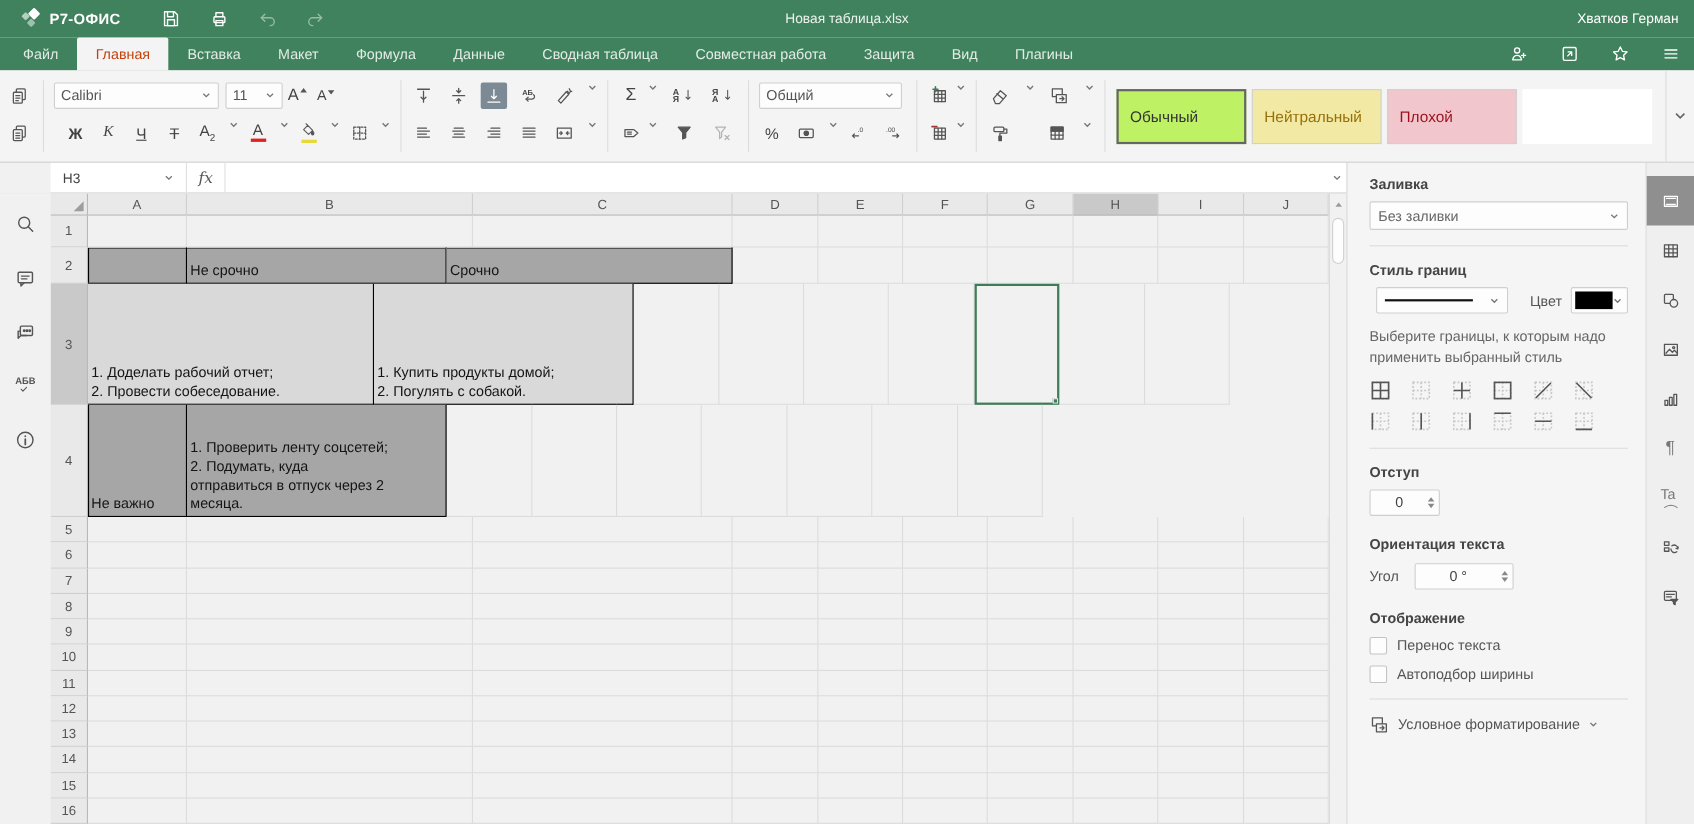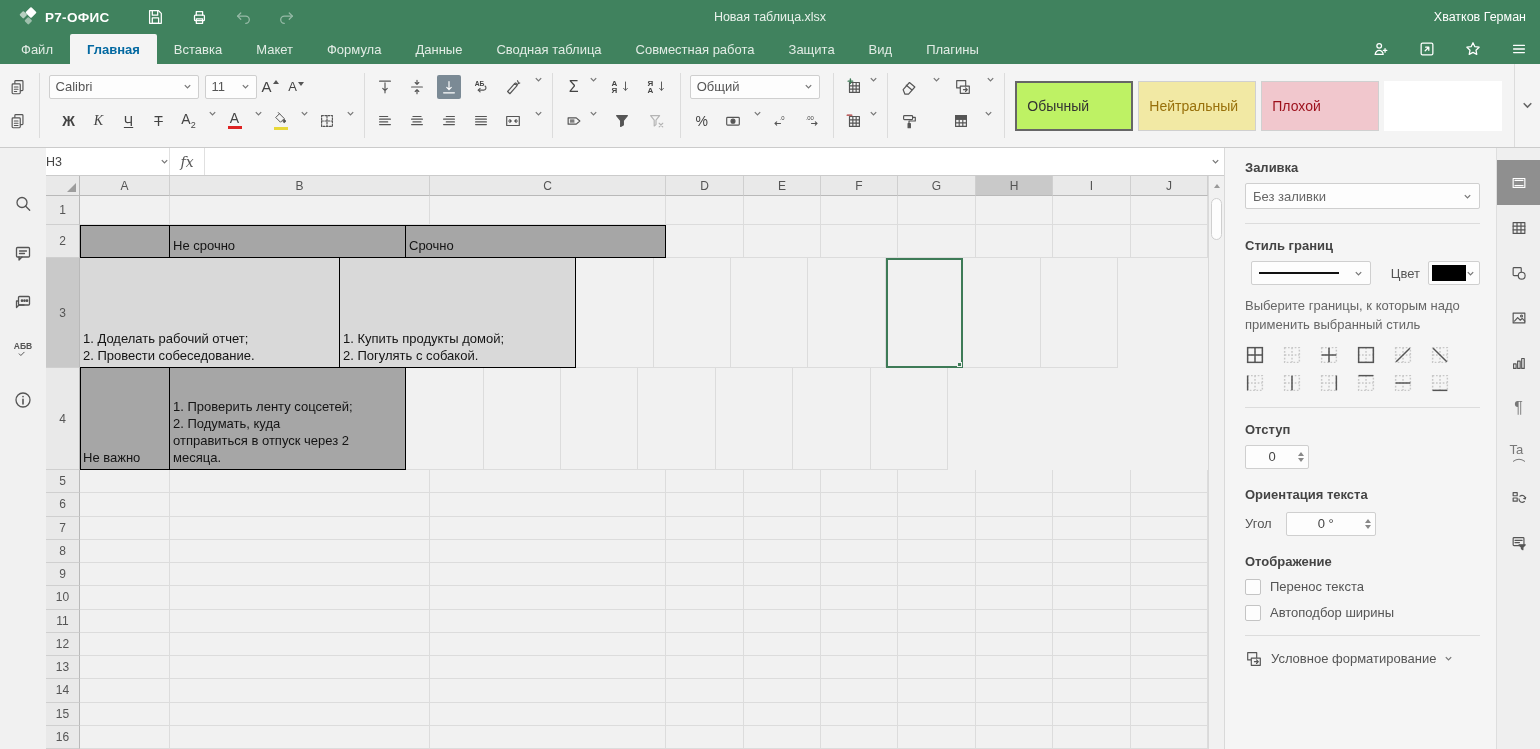--- a/index.html
+++ b/index.html
@@ -10,21 +10,21 @@
   .logo{display:flex;align-items:center;gap:7px;padding-left:18px;font-weight:bold;font-size:13.5px;letter-spacing:.3px;}
   .quick{display:flex;align-items:center;gap:22px;margin-left:34px;}
   .qbtn{width:22px;height:22px;display:flex;align-items:center;justify-content:center;}
   .qbtn.dim{opacity:.45;}
   .doc-title{position:absolute;left:0;right:0;text-align:center;font-size:12.5px;color:#eaf2ec;pointer-events:none;}
   .user{position:absolute;right:14px;font-size:12.5px;color:#fff;}
   
   .tabbar{position:absolute;left:0;top:34px;width:100%;height:30px;background:#40825e;display:flex;align-items:stretch;}
   .tabs{display:flex;padding-left:4px;}
   .tab{padding:0 17px;display:flex;align-items:center;font-size:13px;color:#e2ece5;cursor:default;}
-  .tab.active{background:#f4f4f4;color:#0369a1;border-radius:2px 2px 0 0;font-weight:bold;}
+  .tab.active{background:#f4f4f4;color:#c2410c;border-radius:2px 2px 0 0;}
   .tabbar-icons{position:absolute;right:10px;top:0;height:30px;display:flex;align-items:center;gap:24px;}
   .tabbar-icons .qbtn svg{stroke:#fff;}
   
   .toolbar{position:absolute;left:0;top:64px;width:100%;height:84px;background:#f4f4f4;border-bottom:1px solid #cbcbcb;display:flex;box-sizing:border-box;}
   .tgroup{display:flex;flex-direction:column;justify-content:center;gap:6px;padding:0 6px;}
   .trow{display:flex;align-items:flex-start;height:28px;gap:2px;}
   .tdiv{width:1px;background:#dcdcdc;margin:9px 3px;}
   .tb{min-width:24px;height:24px;display:inline-flex;align-items:center;justify-content:center;border-radius:2px;color:#444;font-size:14px;padding:0 2px;box-sizing:border-box;}
   .tb.on{background:#7b8a95;}
   .tb.on svg{stroke:#fff;}
@@ -43,21 +43,21 @@
   .sel-size{width:52px;margin-left:4px;}
   .sel-num{width:130px;}
   .sortpair{display:inline-flex;flex-direction:column;font-size:8px;line-height:7px;color:#444;font-weight:bold;margin-right:1px;}
   
   .gallery{display:flex;align-items:center;gap:5px;padding:0 8px;}
   .stylebox{width:118px;height:50px;border:1px solid #d0d0d0;display:flex;align-items:center;padding-left:10px;font-size:14px;box-sizing:border-box;background:#fff;}
   .stylebox.sel{border:2px solid #666;}
   .tb-collapse{width:46px;display:flex;align-items:center;justify-content:center;border-left:1px solid #dcdcdc;margin-left:4px;}
   
   .formulabar{position:absolute;left:46px;top:148px;width:1178px;height:28px;background:#fff;border-bottom:1px solid #cbcbcb;display:flex;align-items:stretch;box-sizing:border-box;}
-  .namebox{width:124px;display:flex;align-items:center;justify-content:space-between;padding:0 0;border-right:1px solid #e0e0e0;font-size:12.5px;color:#444;box-sizing:border-box;}
+  .namebox{width:124px;display:flex;align-items:center;justify-content:space-between;padding:0 11px;border-right:1px solid #e0e0e0;font-size:12.5px;color:#444;box-sizing:border-box;}
   .fxbtn{width:34px;display:flex;align-items:center;justify-content:center;border-right:1px solid #e0e0e0;font-family:"DejaVu Serif",serif;font-style:italic;font-size:14px;color:#555;}
   .fml-input{flex:1;}
   .fml-collapse{width:18px;display:flex;align-items:center;justify-content:center;}
   .fb-left{position:absolute;left:0;top:148px;width:46px;height:28px;background:#f1f1f1;border-bottom:1px solid #e3e3e3;}
   
   .sidebar{position:absolute;left:0;top:176px;width:46px;bottom:0;background:#f1f1f1;display:flex;flex-direction:column;align-items:center;padding-top:14px;gap:21px;box-sizing:border-box;}
   .sbtn{width:28px;height:28px;display:flex;align-items:center;justify-content:center;}
   
   .grid{position:absolute;left:46px;top:176px;width:1162px;bottom:0;overflow:hidden;background:#f1f1f1;}
   .ghead{display:flex;height:20px;background:#e9e9e9;}

